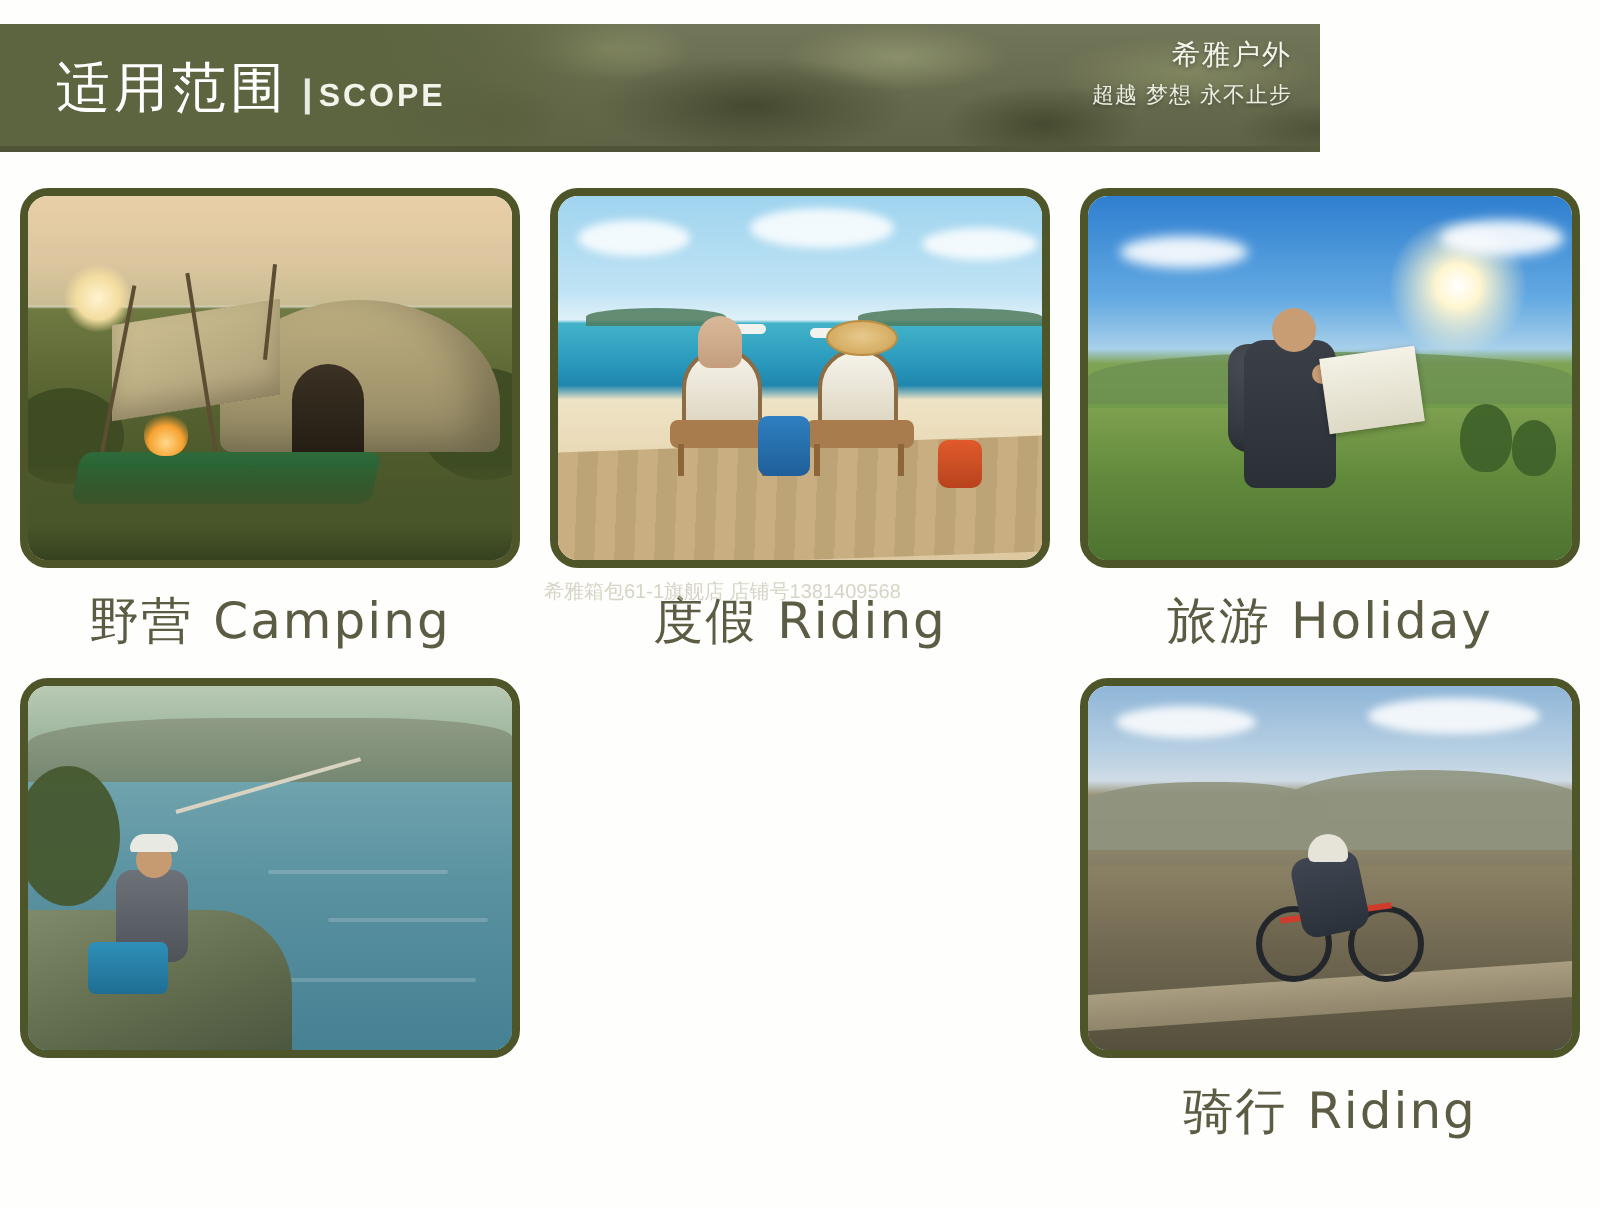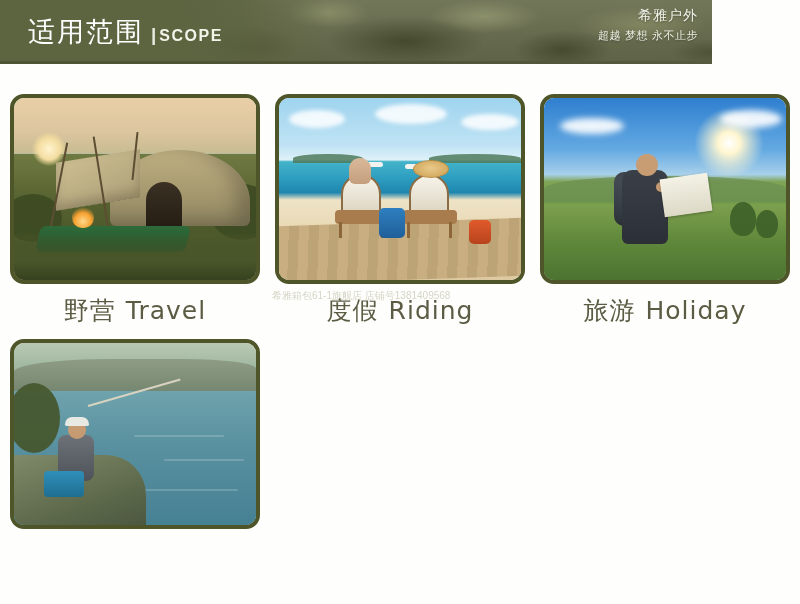--- a/index.html
+++ b/index.html
@@ -5,21 +5,21 @@
   html,body{margin:0;padding:0;}
   body{
     width:800px;height:604px;overflow:hidden;
     background:#fefefc;
     font-family:"Liberation Sans","DejaVu Sans",sans-serif;
     position:relative;
   }
 
   
   .banner{
-    position:absolute;left:0;top:0;width:712px;height:64px;
+    position:absolute;left:0;top:12px;width:660px;height:64px;
     overflow:hidden;
   }
   
   .banner-texture{
     position:absolute;inset:0;
     background-color:#6f7352;
     background-image:
       radial-gradient(ellipse 70px 26px at 12% 30%, rgba(128,134,92,.85) 0%, rgba(128,134,92,0) 70%),
       radial-gradient(ellipse 90px 30px at 33% 72%, rgba(62,66,40,.75) 0%, rgba(62,66,40,0) 70%),
       radial-gradient(ellipse 60px 22px at 46% 20%, rgba(142,147,106,.8) 0%, rgba(142,147,106,0) 70%),
@@ -400,21 +400,21 @@
           <div class="pole" style="left:44px;top:44px;height:86px;transform:rotate(11deg);"></div>
           <div class="pole" style="left:86px;top:38px;height:94px;transform:rotate(-9deg);"></div>
           <div class="pole" style="left:120px;top:34px;height:48px;transform:rotate(6deg);"></div>
           <div class="tent-door"></div>
           <div class="mat"></div>
           <div class="fire"></div>
           <div class="grass"></div>
         </div>
       </div>
       <div class="caption">
-        <span>野营</span><span class="en">Travel</span>
+        <span>野营</span><span class="en">Camping</span>
       </div>
     </div>
 
     <div class="cell">
       <div class="card">
         <div class="photo p-holi">
           <div class="cloud" style="left:10px;top:12px;width:56px;height:18px;"></div>
           <div class="cloud" style="left:96px;top:6px;width:72px;height:20px;"></div>
           <div class="cloud" style="left:182px;top:16px;width:58px;height:16px;"></div>
           <div class="islet" style="left:14px;width:70px;"></div>
@@ -483,18 +483,38 @@
           <div class="bushL"></div>
           <div class="rod"></div>
           <div class="angler-body"></div>
           <div class="angler-head"></div>
           <div class="cap"></div>
           <div class="box"></div>
         </div>
       </div>
     </div>
 
+    <div class="cell">
+      <div class="card">
+        <div class="photo p-ride">
+          <div class="cloud" style="left:14px;top:10px;width:70px;height:16px;"></div>
+          <div class="cloud" style="left:140px;top:6px;width:86px;height:18px;"></div>
+          <div class="mtn" style="left:-10px;top:48px;width:130px;height:34px;border-radius:50% 40% 0 0;"></div>
+          <div class="mtn" style="left:96px;top:42px;width:160px;height:40px;border-radius:45% 55% 0 0;"></div>
+          <div class="slope"></div>
+          <div class="trail"></div>
+          <div class="wheel" style="left:84px;top:110px;"></div>
+          <div class="wheel" style="left:130px;top:110px;"></div>
+          <div class="frame"></div>
+          <div class="rider"></div>
+          <div class="helmet"></div>
+        </div>
+      </div>
+      <div class="caption">
+        <span>骑行</span><span class="en">Riding</span>
+      </div>
+    </div>
 
 
   </div>
 </div>
 
 <div class="watermark">希雅箱包61-1旗舰店 店铺号1381409568</div>
 
 </body></html>

